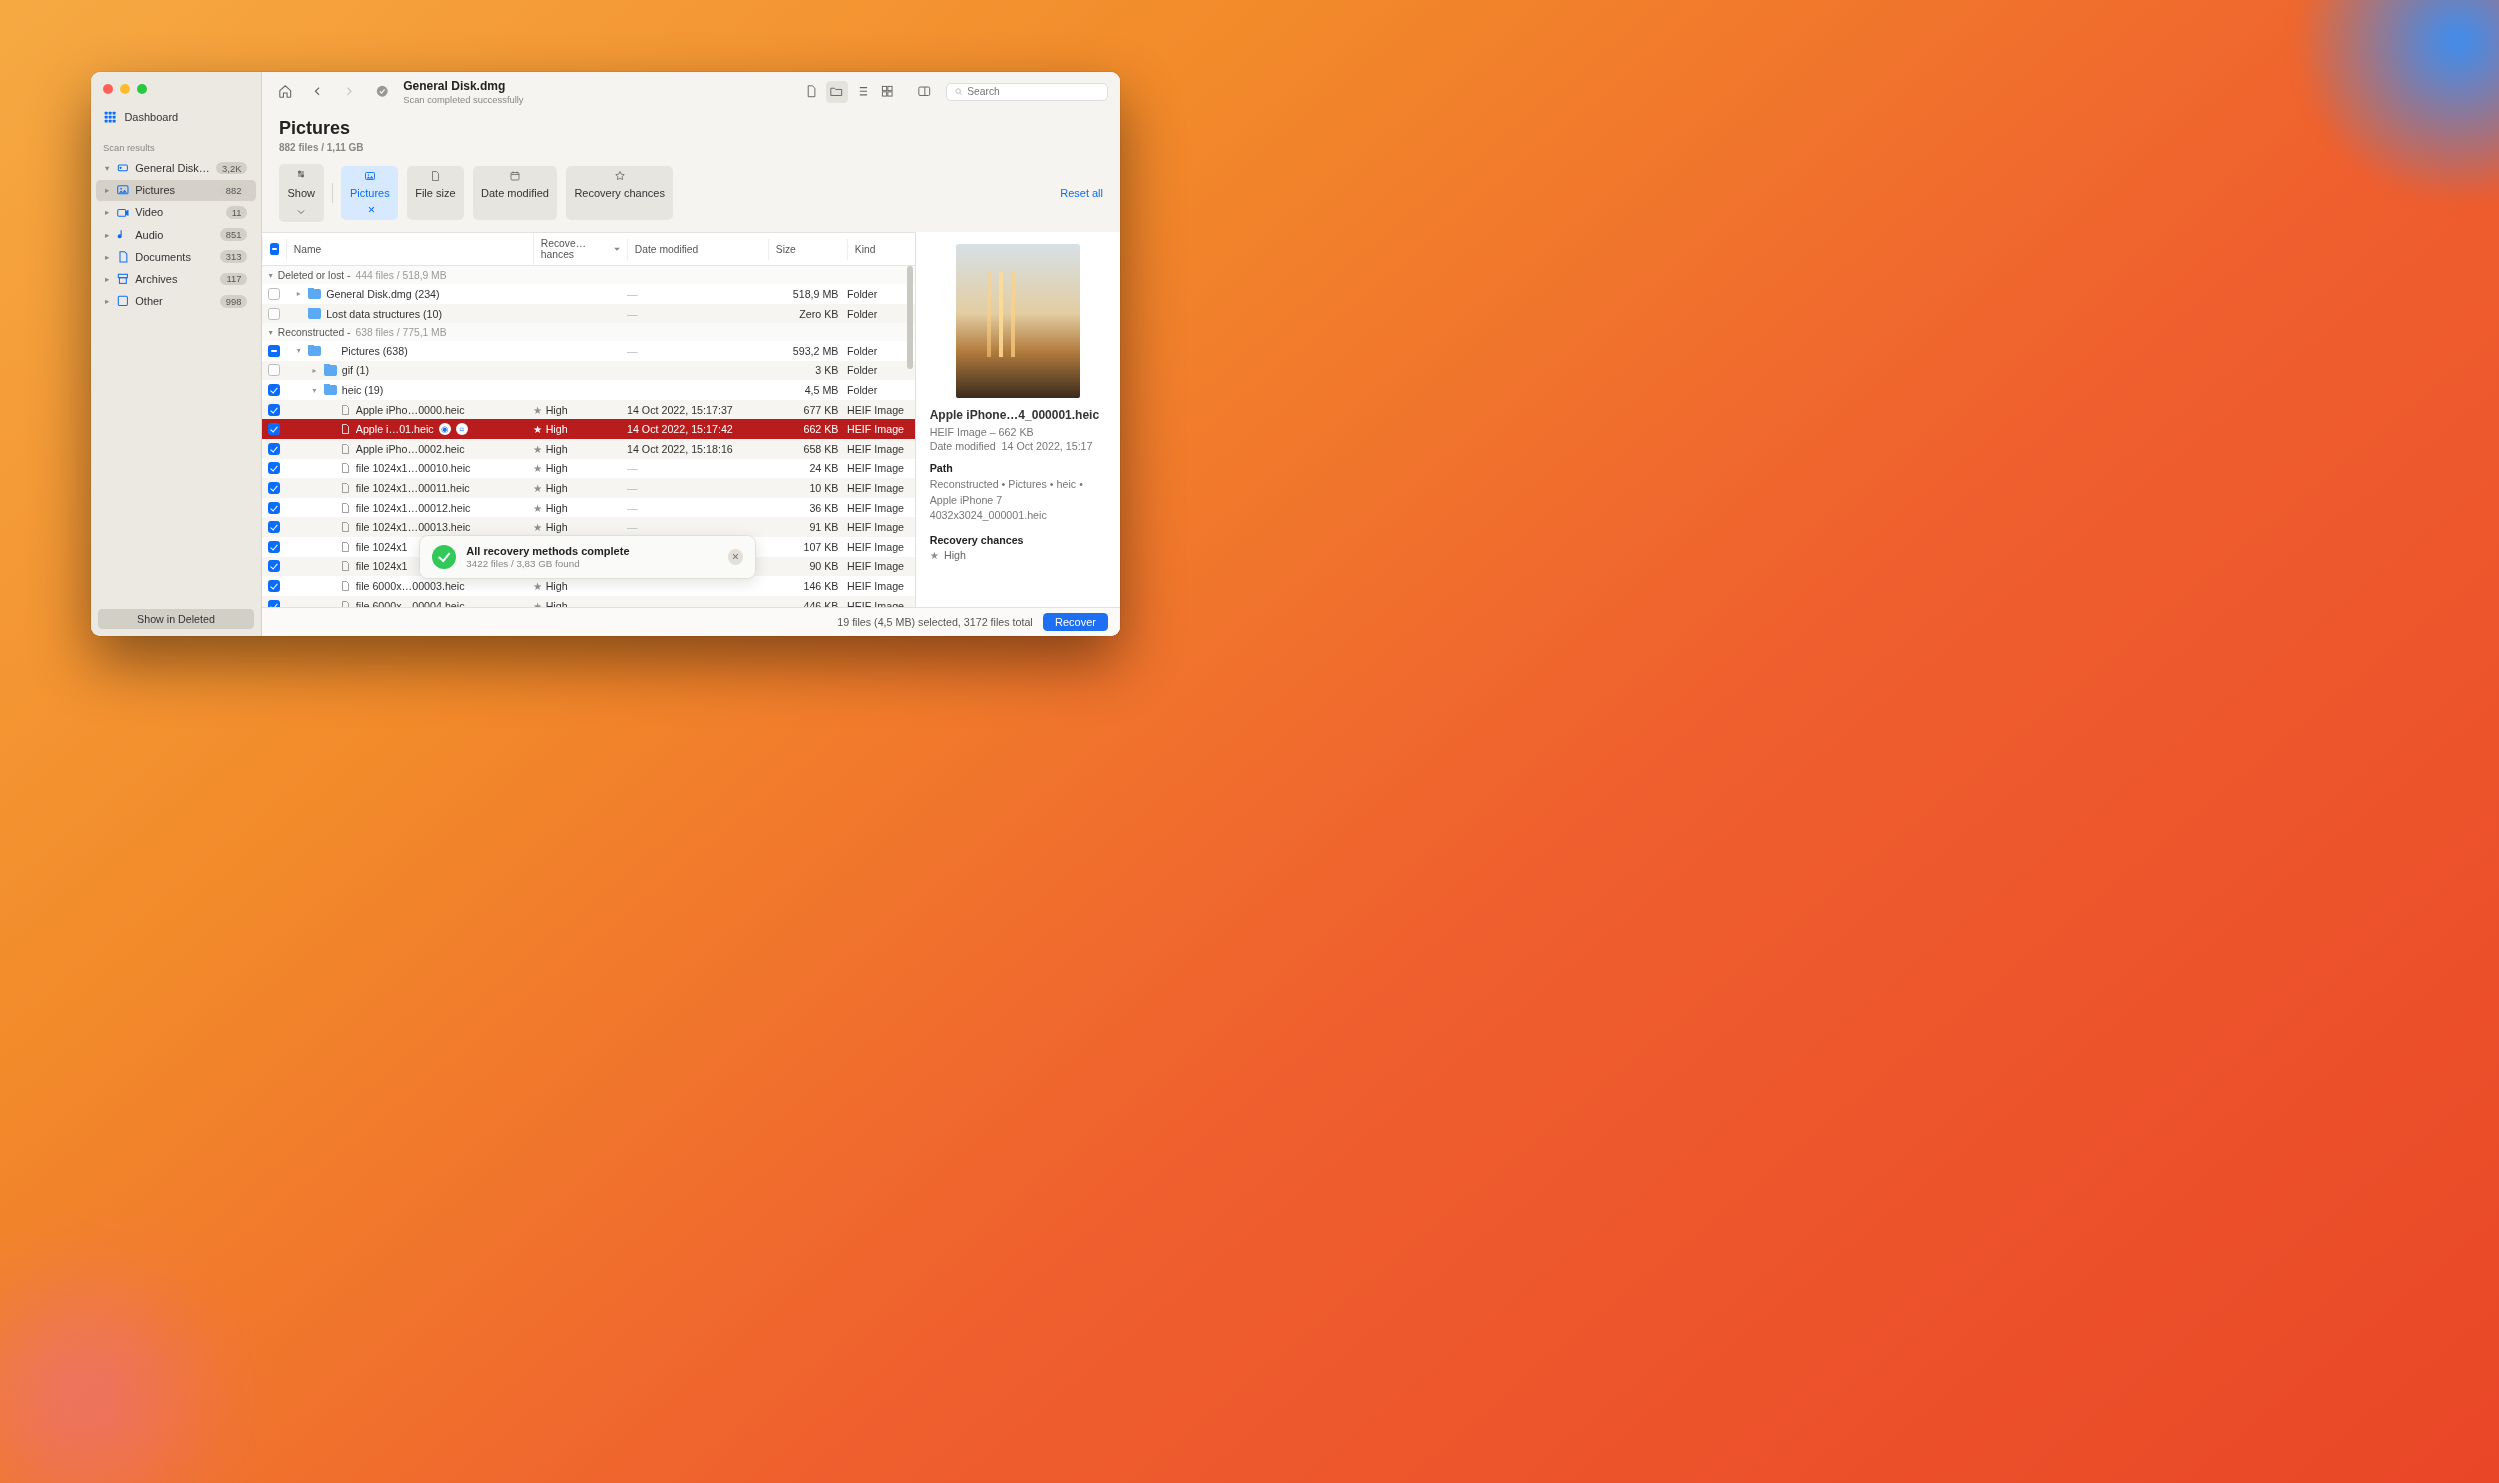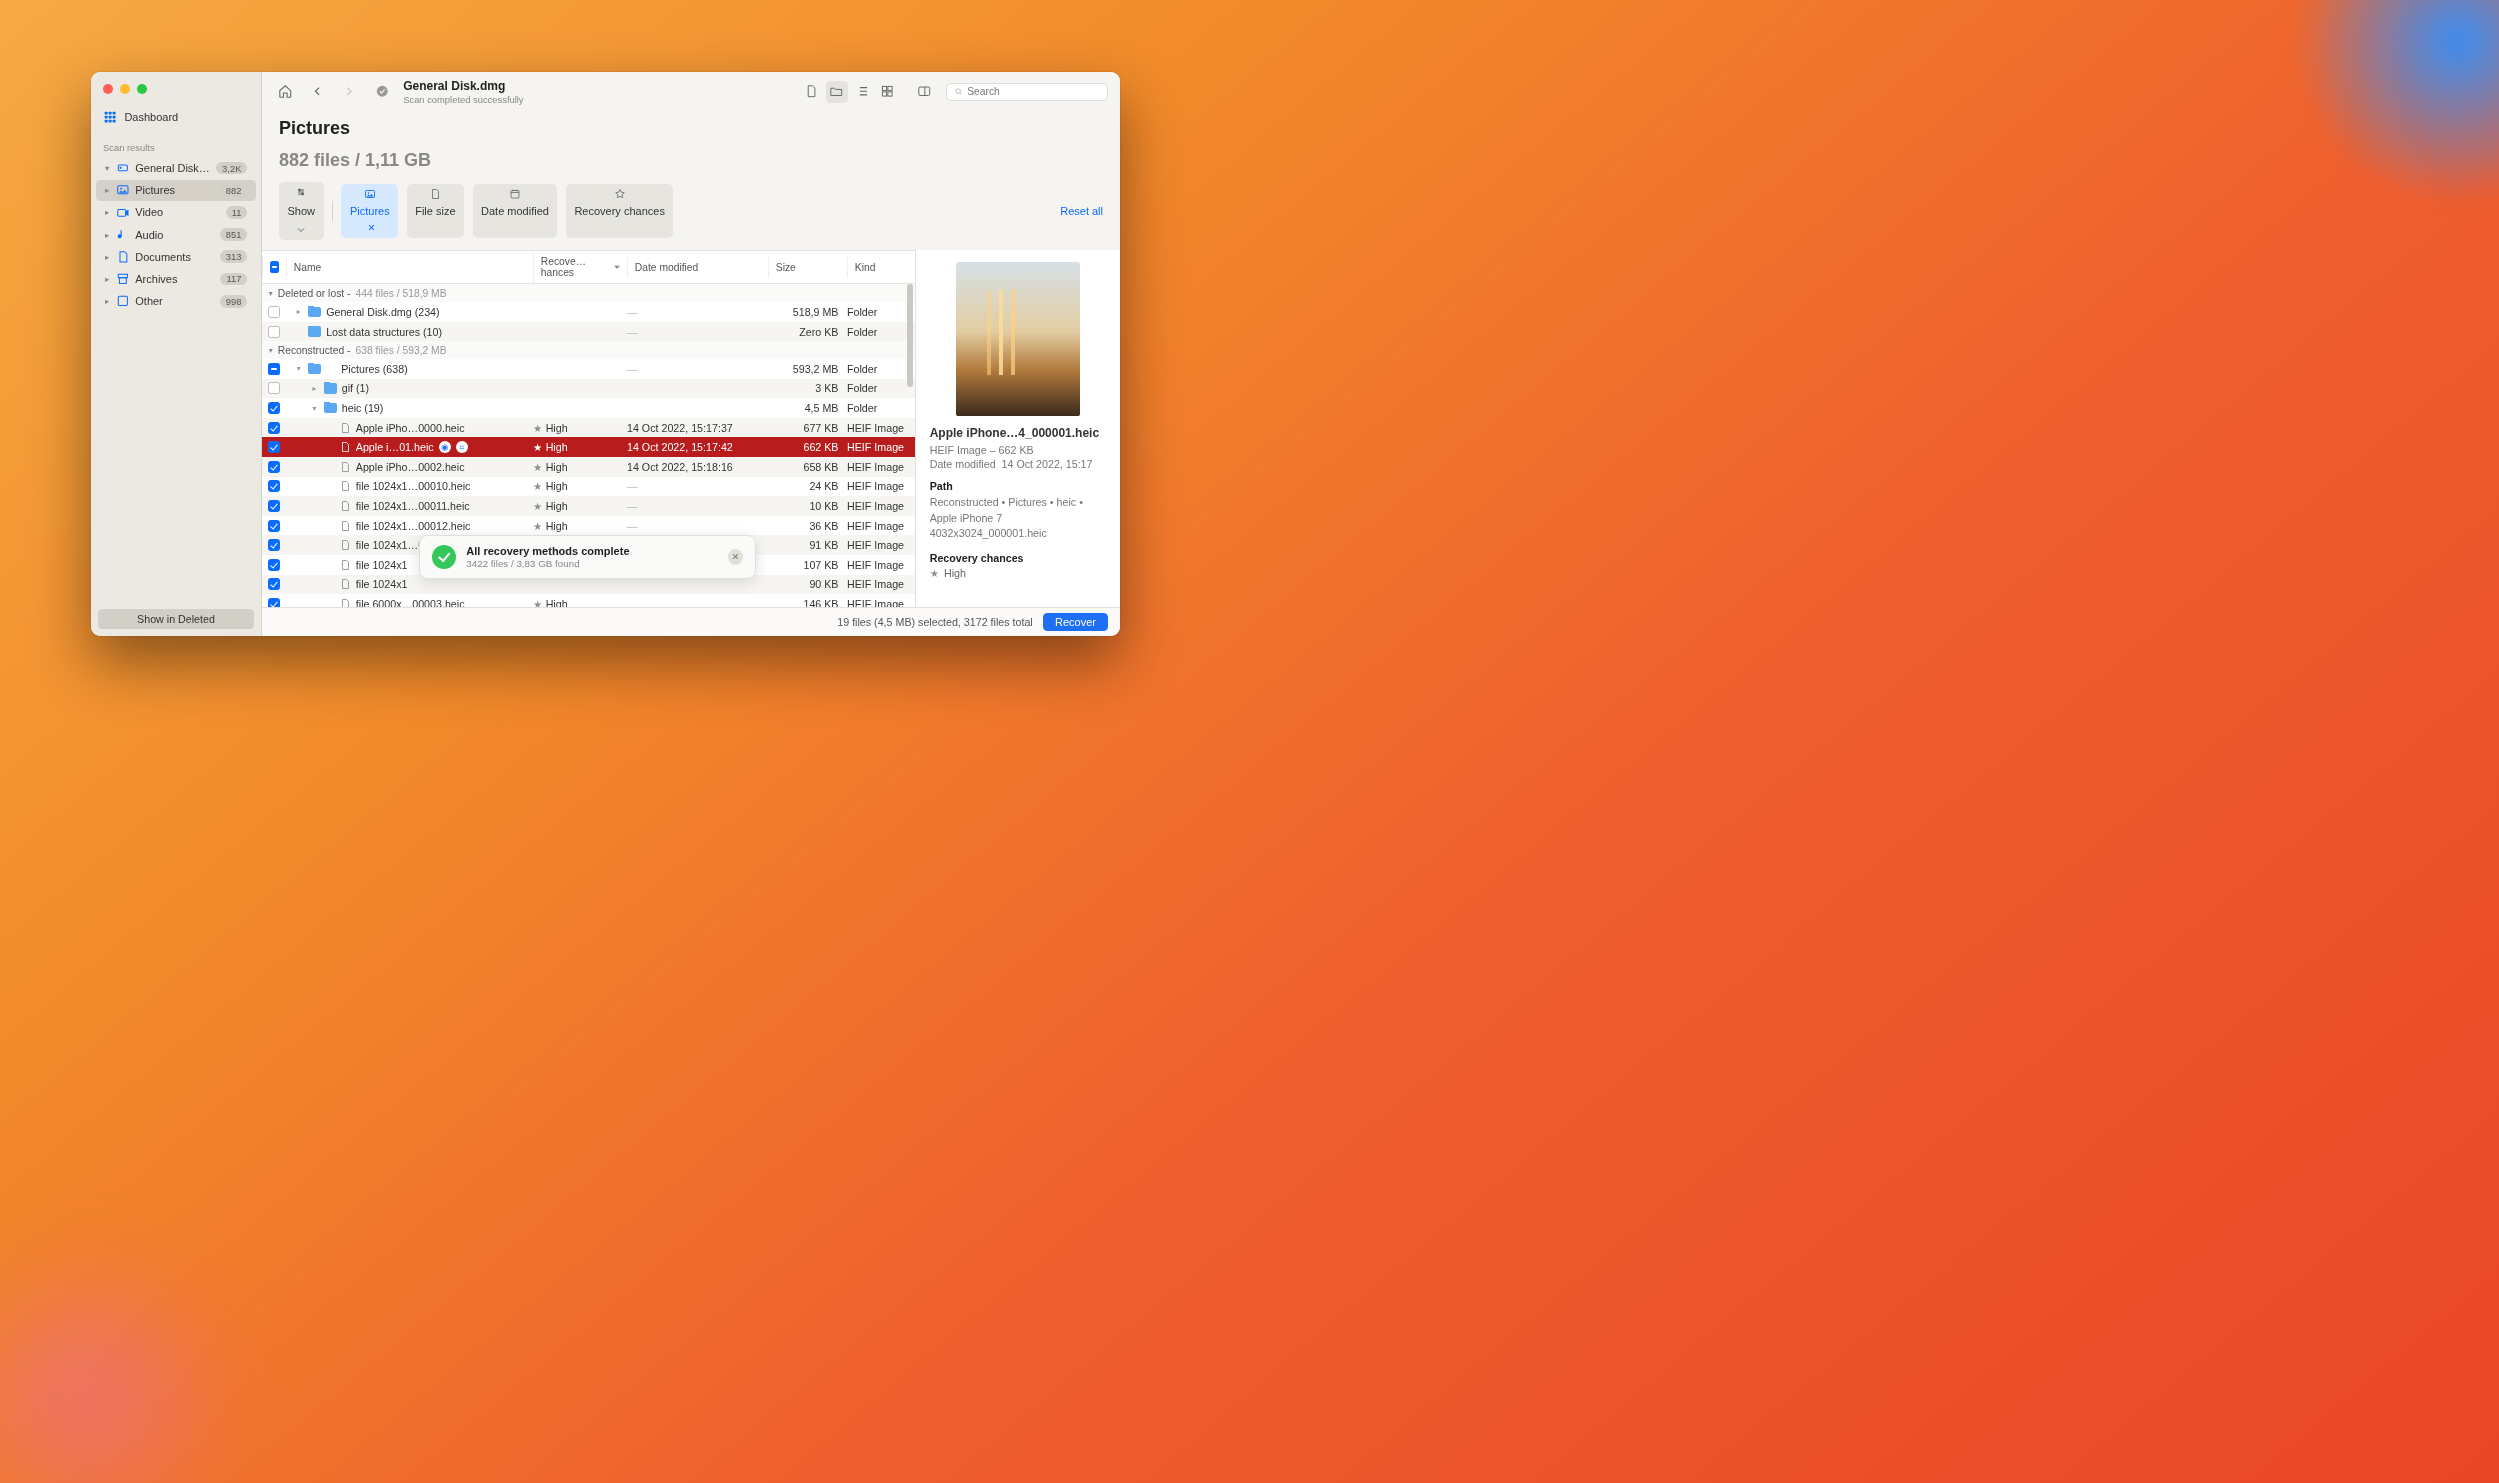--- a/index.html
+++ b/index.html
@@ -49,21 +49,21 @@
   .tb-btn svg { width: 14.5px; height: 14.5px; }
   .title-block { flex: 1; }
   .title-block .t1 { font-weight: 600; font-size: 12px; color: #222; }
   .title-block .t2 { font-size: 9.4px; color: #888; margin-top: 0.9px; }
   .view-btns { display: flex; gap: 3.4px; align-items: center; }
   .search-box { display: flex; align-items: center; gap: 4.3px; background: #fff; border: 0.9px solid #ddd; border-radius: 5.1px; padding: 2.6px 6.8px; width: 162px; color: #aaa; font-size: 10.3px; }
   .search-box svg { width: 11px; height: 11px; }
 
   .header-large { padding: 13.7px 17px 10.3px; }
   .header-large .h1 { font-size: 18px; font-weight: 700; color: #222; }
-  .header-large .h2 { font-size: 18px; font-weight: 600; color: #8a8883; margin-top: 11px; }
+  .header-large .h2 { font-size: 10px; font-weight: 600; color: #8a8883; margin-top: 3px; }
 
   .filter-bar { display: flex; align-items: center; gap: 8.5px; padding: 0 17px 10.3px; }
   .chip { display: inline-flex; align-items: center; gap: 5.1px; background: #e7e5df; border-radius: 5.1px; padding: 4.3px 8.5px; font-size: 11px; color: #333; flex-direction: column; }
   .chip svg { width: 12px; height: 12px; color: #666; }
   .chip.show { gap: 6.8px; }
   .chip.active { background: #d6e9ff; color: #0a6cff; }
   .chip.active svg { color: #0a6cff; }
   .chip .x { font-size: 9.4px; color: #0a6cff; padding-left: 3.4px; }
   .reset { margin-left: auto; color: #0a6cff; font-size: 11px; background: none; border: none; }
   .divider { width: 0.9px; height: 20.5px; background: #d6d3cd; }
@@ -416,21 +416,21 @@
                 <span style="overflow: hidden; text-overflow: ellipsis;">Lost data structures (10)</span>
               </div>
               <div class="c-rc"></div>
               <div class="c-dm"><span class="dash">—</span></div>
               <div class="c-sz">Zero KB</div>
               <div class="c-kd">Folder</div>
             </div>
             <div class="group">
               <span class="disc">▾</span>
               <span>Reconstructed - </span>
-              <span class="gcount">638 files / 593,2 MB</span>
+              <span class="gcount">638 files / 775,1 MB</span>
             </div>
             <div class="row">
               <div class="c-chk">
                 <span class="chk-mixed"></span>
               </div>
               <div class="c-name">
                 <span class="indent" style="width: 3.4px;"></span>
                 <span class="disc">▾</span>
                 <span class="folder-glyph"></span>
                 <span style="overflow: hidden; text-overflow: ellipsis; margin-left: 15px;">Pictures (638)</span>

